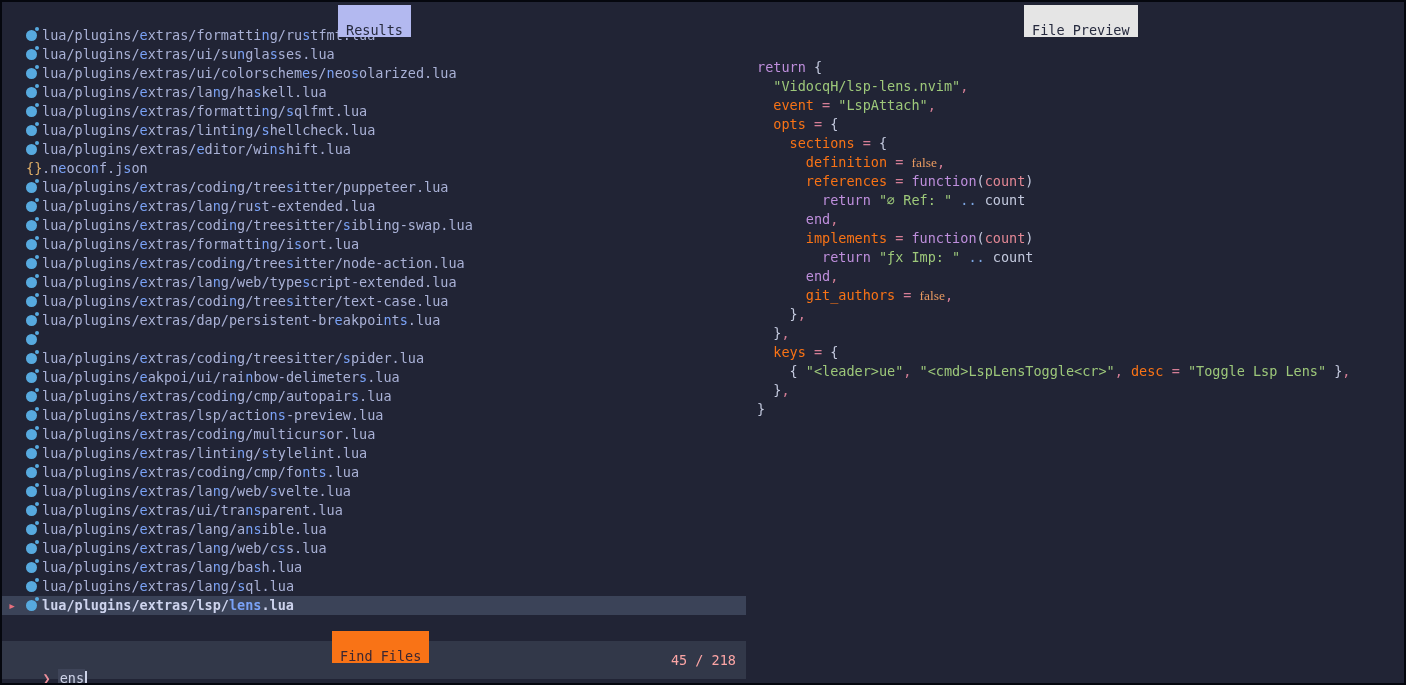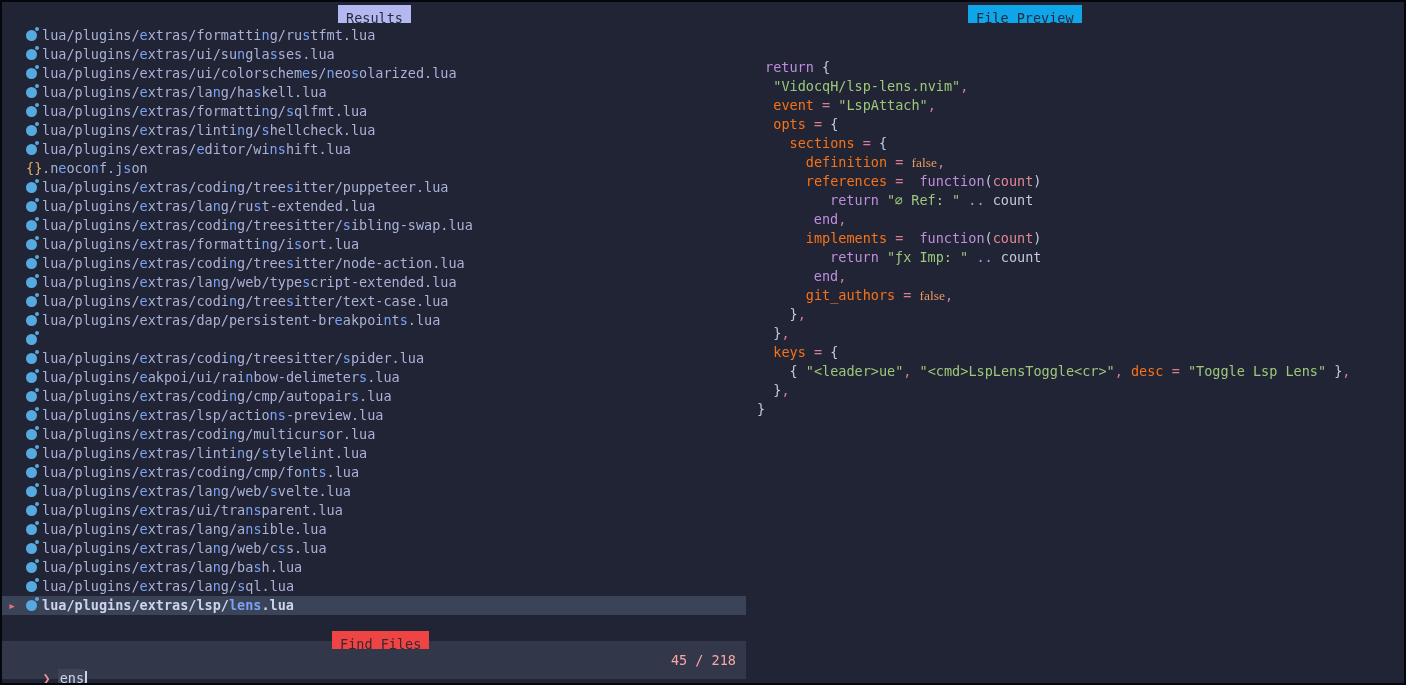--- a/index.html
+++ b/index.html
@@ -4,46 +4,46 @@
 <style>
   * { box-sizing: border-box; }
   html,body { margin:0; padding:0; }
   body {
     width:1406px; height:685px; position:relative; overflow:hidden;
     background:#212435; border:2px solid #05070e;
     font-family:"DejaVu Sans Mono", monospace;
     font-size:13.5px; color:#a9b1d6;
   }
   .badge {
-    position:absolute; top:3px; height:18px; line-height:18px;
-    padding:4px 8px; color:#262a3e; white-space:pre; z-index:5;
+    position:absolute; top:3px; height:30px; line-height:18px;
+    padding:16px 8px; color:#262a3e; white-space:pre; z-index:5;
   }
   #results-badge { left:336px; background:#b3b9f0; }
-  #preview-badge { left:966px; background:#0ea5e9; }
-  #prompt-badge  { left:330px; top:629px; background:#ef4444; color:#3c2731; }
+  #preview-badge { left:1022px; background:#e5e5e5; }
+  #prompt-badge  { left:330px; top:629px; background:#f97316; color:#3c2731; }
 
   #results-list { position:absolute; left:0; top:24px; width:744px; }
   .row { position:relative; height:19px; line-height:19px; padding-left:24px; white-space:pre; }
   .row.selected { background:#3b4358; font-weight:bold; color:#ced4ee; }
   .sel-arrow { position:absolute; left:6px; top:0; color:#e8707e; font-weight:normal; }
   .hl { color:#7aa2f7; }
   .ficon { display:inline-block; }
   .lua-dot {
     width:11px; height:11px; margin-right:5px; border-radius:50%;
     background:#57aadf; position:relative; top:1px;
   }
   .lua-dot::after {
     content:""; position:absolute; width:4px; height:4px; border-radius:50%;
     background:#57aadf; top:-3px; right:-2px;
   }
   .json-ic { width:16px; color:#e0af68; }
 
   #preview-pane { position:absolute; left:755px; top:24px; white-space:pre; }
   .cline { height:19px; line-height:19px; }
-  .c-kw  { color:#bf8fdd;margin-left:8px; }
+  .c-kw  { color:#bf8fdd; }
   .c-fld { color:#f97316; }
   .c-op  { color:#d57e96; }
   .c-str { color:#9dc87a; }
   .c-bool{ color:#e89a61;font-family:Liberation Serif, serif; }
   .c-par { color:#e38795; }
   .c-pl  { color:#c3c9de; }
   .c-cat { color:#7da6e3; }
 
   #prompt-bar {
     position:absolute; left:0; top:639px; width:744px; height:38px;

